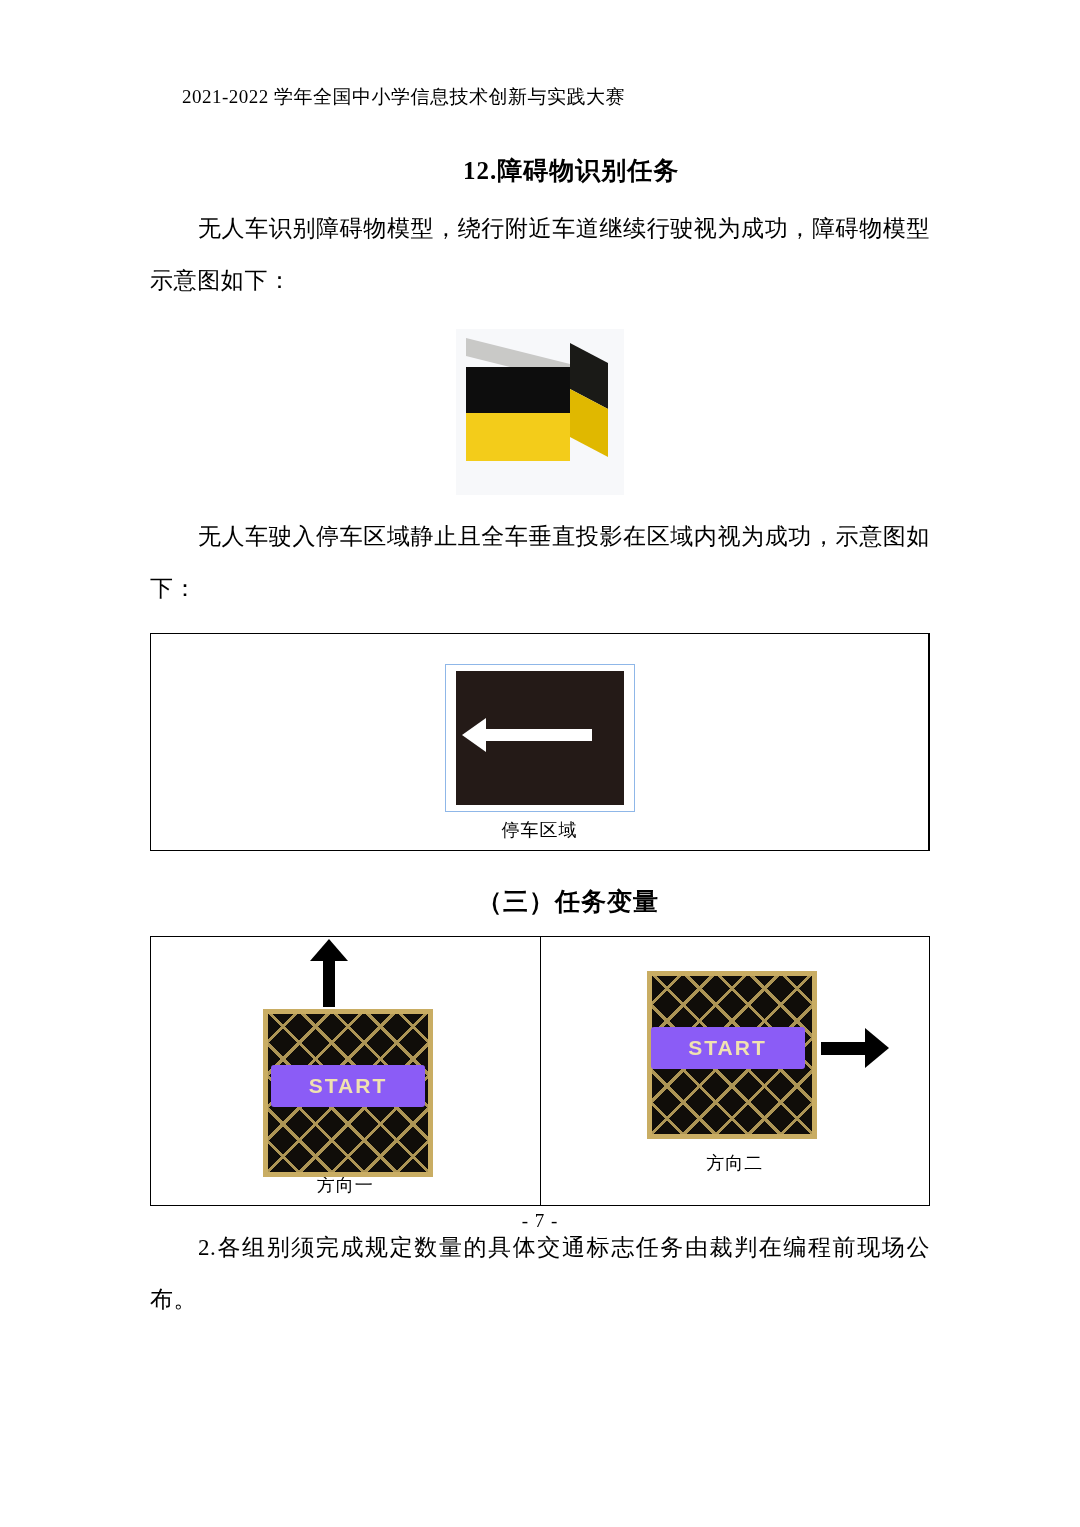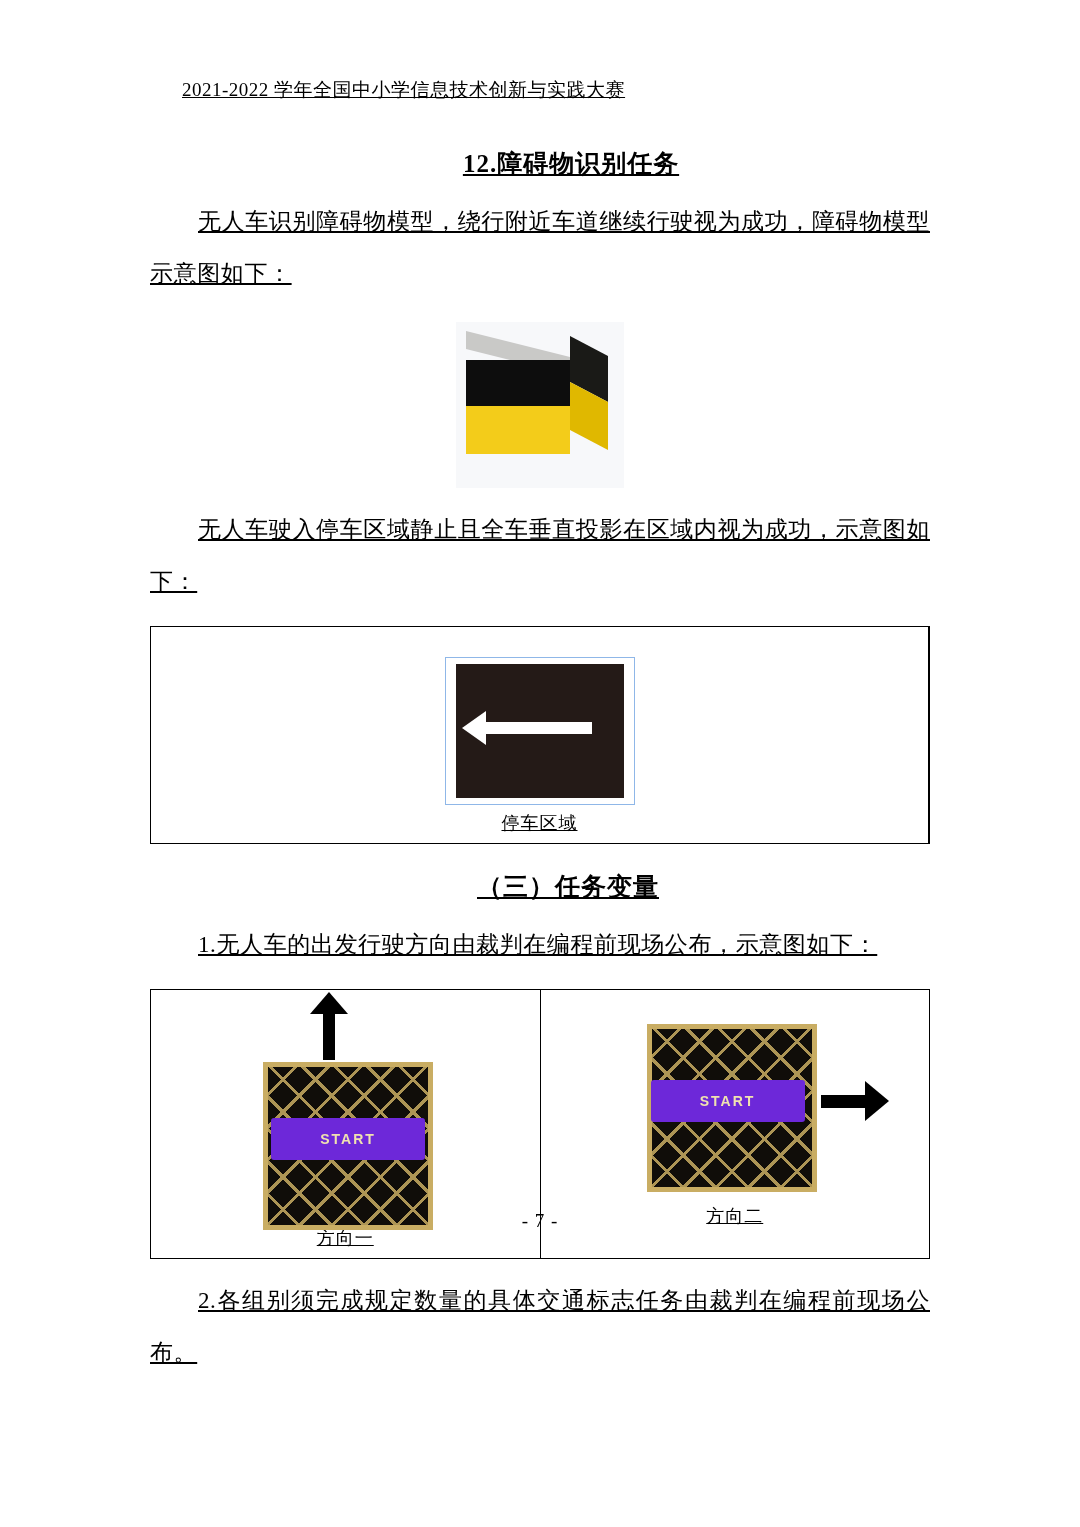--- a/index.html
+++ b/index.html
@@ -13,22 +13,21 @@
     font-family: "Liberation Serif", serif;
     color: #000000;
     position: relative;
     overflow: hidden;
   }
   .page {
     position: relative;
     width: 1080px;
     height: 1298px;
     box-sizing: border-box;
-    padding: 5px 150px;
-    text-decoration: underline;
+    padding: 12px 150px;
   }
   .header {
     font-family: "Liberation Serif", serif;
     font-size: 19px;
     letter-spacing: 0.5px;
     padding-top: 72px;
     padding-left: 32px;
     color: #000;
     font-weight: 500;
   }
@@ -275,25 +274,25 @@
   .mat .grid {
     position: absolute;
     left: 0; top: 0; right: 0; bottom: 0;
     background-image:
       repeating-linear-gradient(45deg, transparent 0 20px, #c9ad63 20px 23px),
       repeating-linear-gradient(-45deg, transparent 0 20px, #c9ad63 20px 23px);
     opacity: 0.85;
   }
   .start-tag {
     position: absolute;
-    background: #6d28d9;
+    background: #8b5cf6;
     color: #f0e2b0;
     font-family: "Liberation Sans", sans-serif;
     font-weight: bold;
-    font-size: 14px;
+    font-size: 21px;
     letter-spacing: 2px;
     display: flex;
     align-items: center;
     justify-content: center;
     border-radius: 3px;
   }
   .arrow-up {
     position: absolute;
     width: 12px;
     background: #000;
@@ -361,22 +360,21 @@
     <div class="fig-cell left">
       <div class="park-box">
         <div class="park-inner">
           <div class="arrow-left"></div>
         </div>
       </div>
       <div class="fig-caption">停车区域</div>
     </div>
   </div>
 
-  <div class="section-head" style="margin-top:26px;padding-left:56px;">（三）任务变量</div>
-  <div class="para indent">1.无人车的出发行驶方向由裁判在编程前现场公布，示意图如下：</div>
+  <div class="section-head" style="margin-top:34px;padding-left:56px;">（三）任务变量</div>
 
   <div class="fig-table" style="height:270px;">
     <div class="fig-cell left">
       <div class="dir-fig">
         <div class="arrow-up" style="left:172px;top:22px;height:48px;"></div>
         <div class="mat" style="left:112px;top:72px;width:170px;height:168px;">
           <div class="grid"></div>
         </div>
         <div class="start-tag" style="left:120px;top:128px;width:154px;height:42px;">START</div>
       </div>

